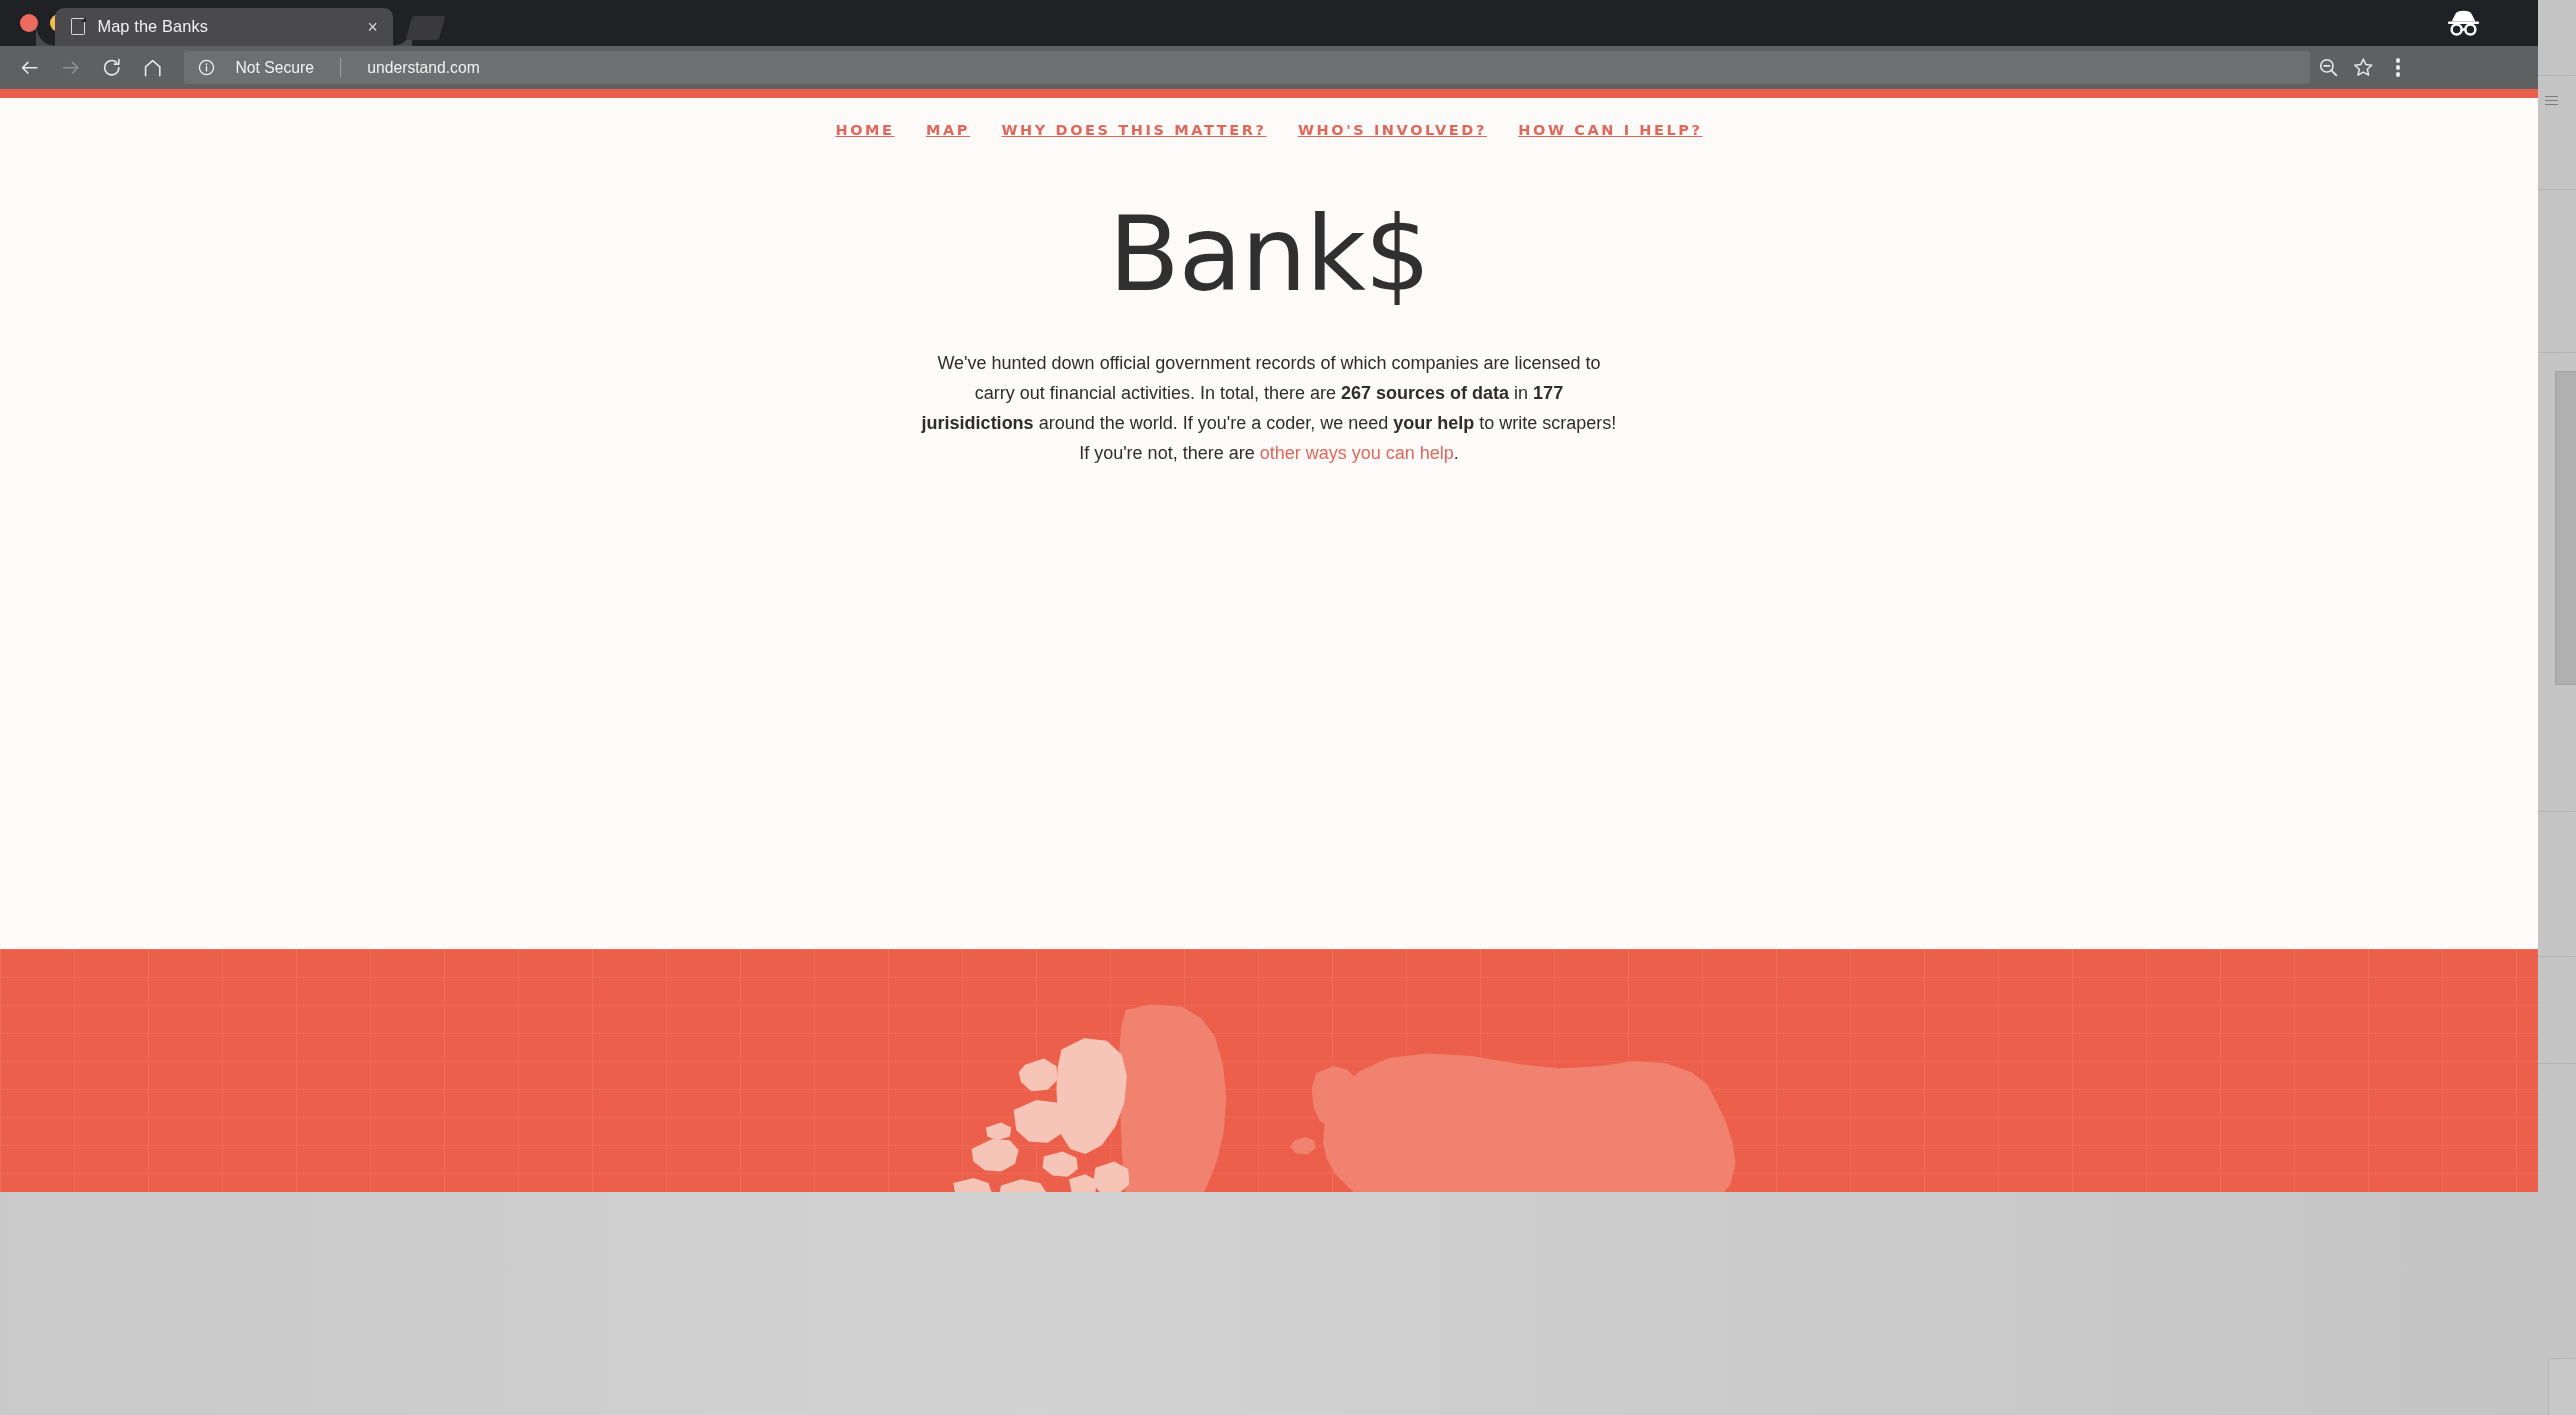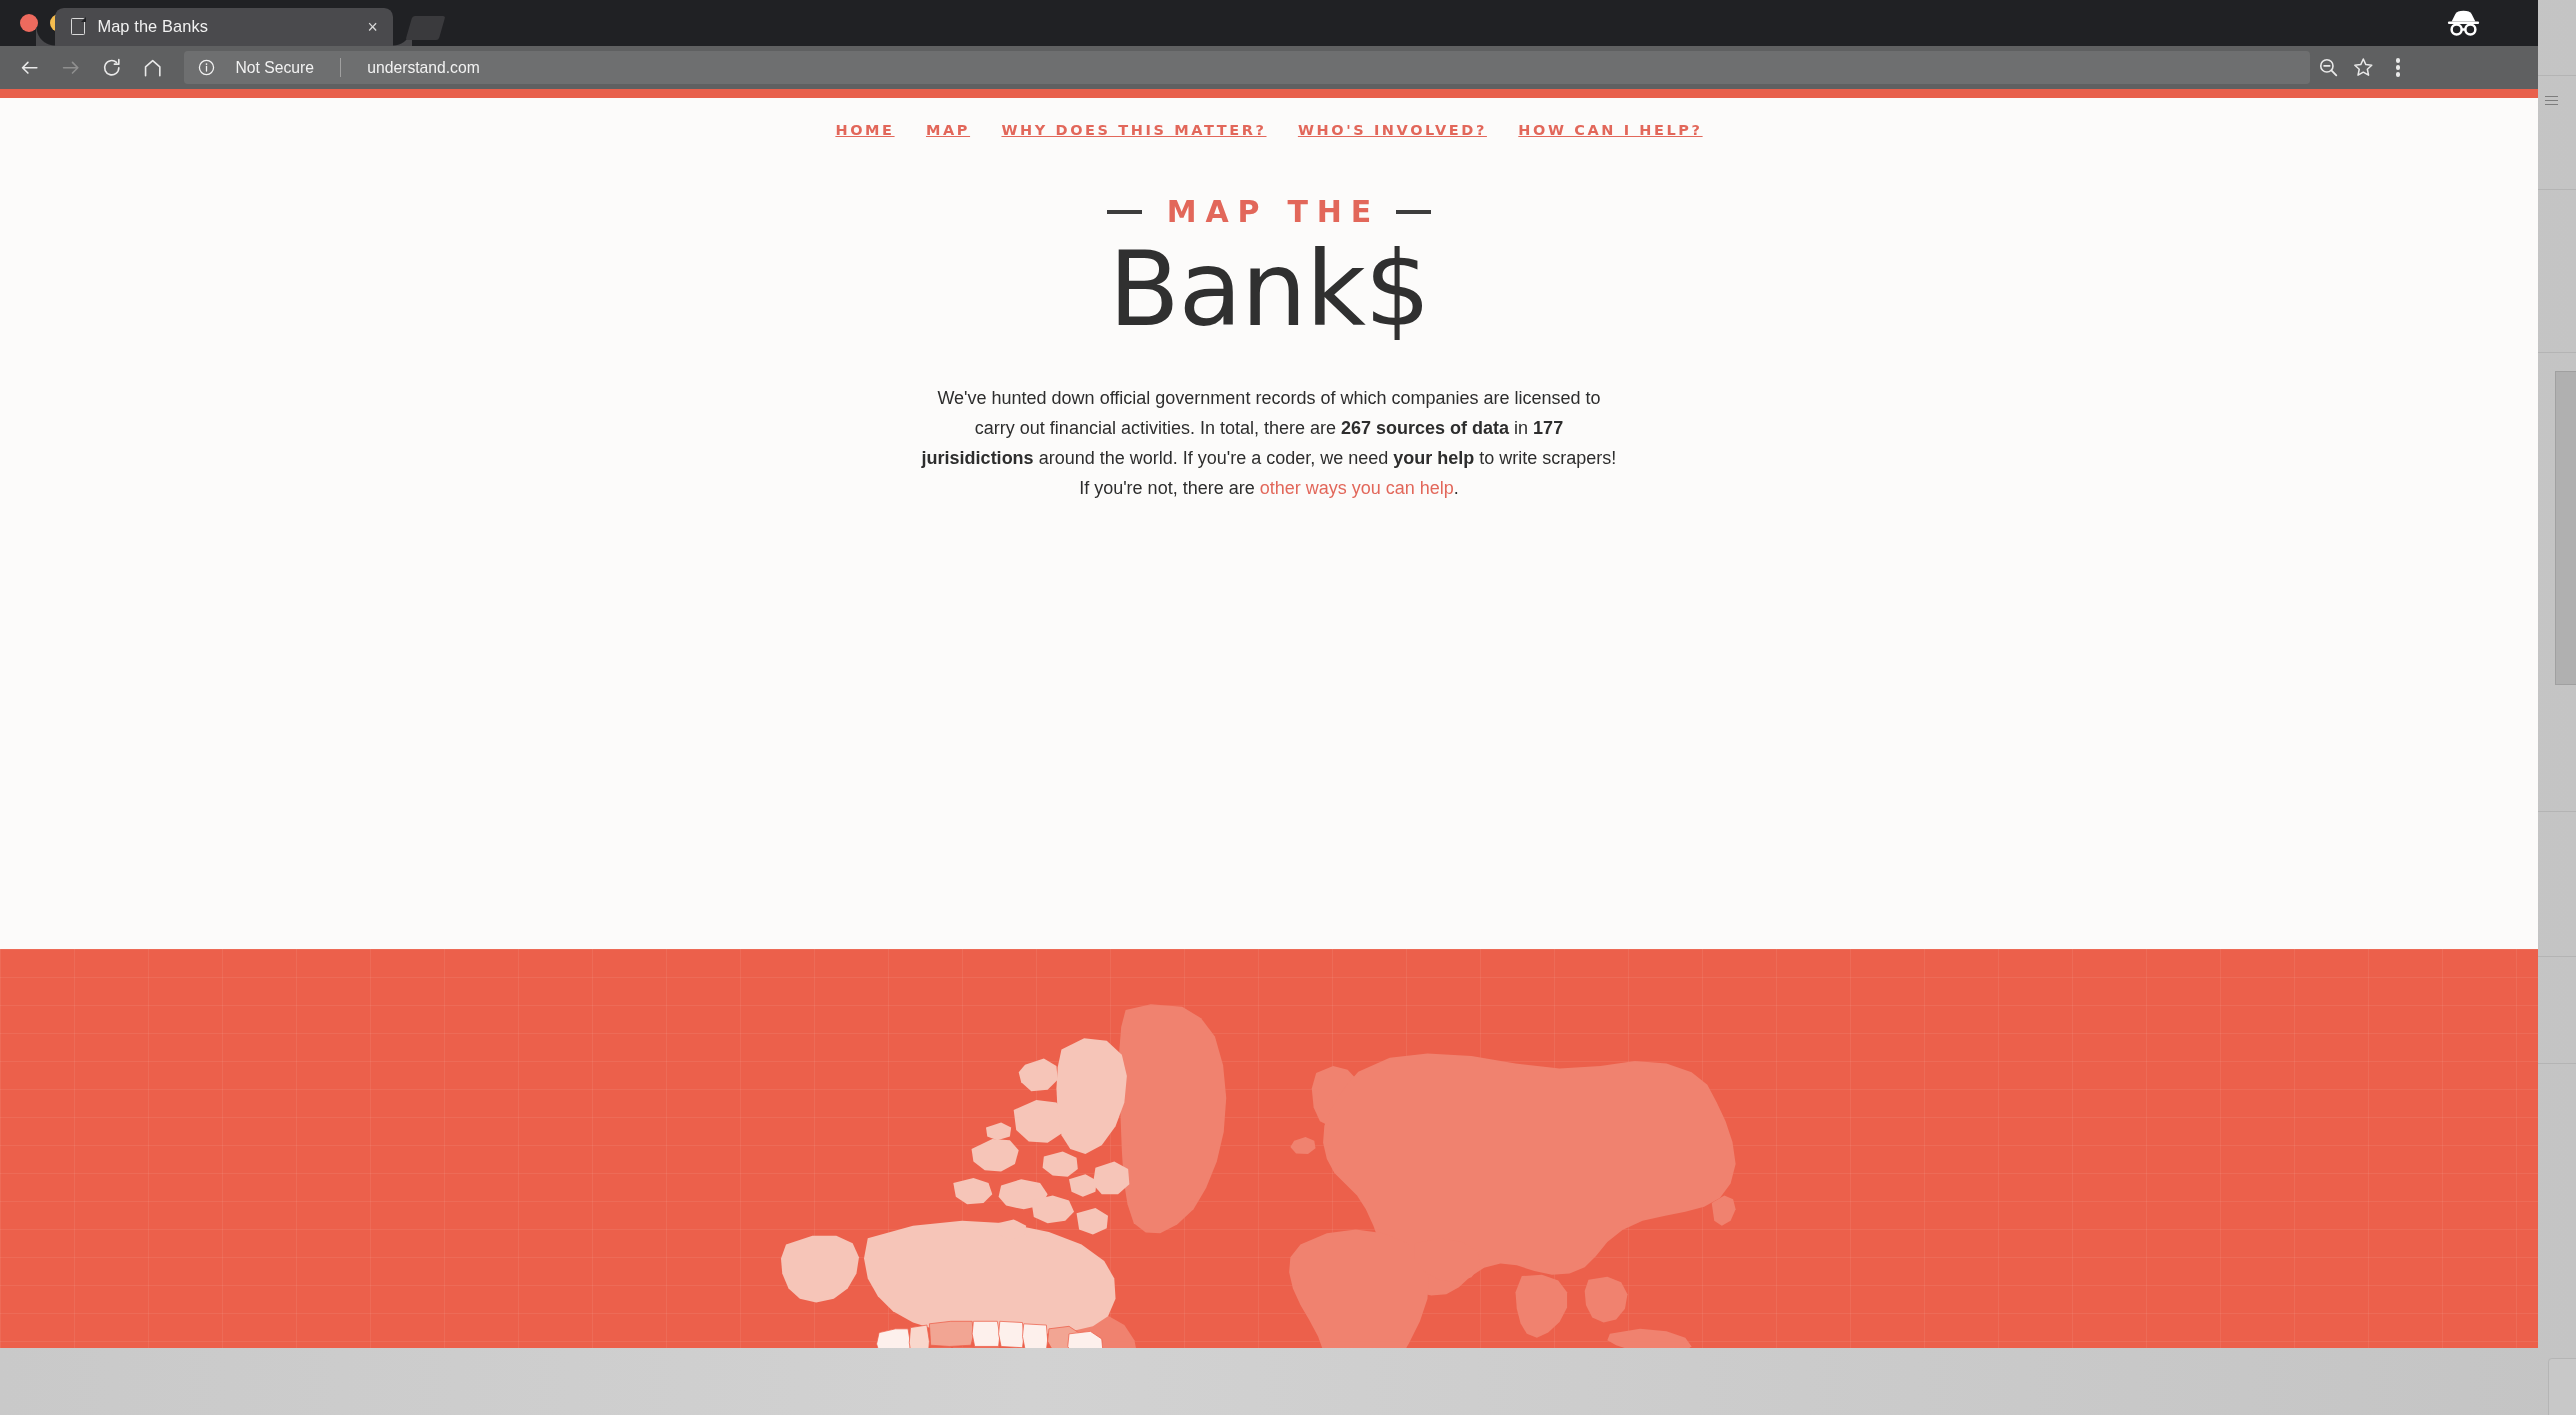--- a/index.html
+++ b/index.html
@@ -32,21 +32,21 @@
     background:#b0b0b0; border:1.3px solid #a0a0a0;
   }
   #bg-window-panel2 {
     position:absolute; left:2548px; top:1358px; width:38px; height:75px;
     background:#c8c8c8; border:1.3px solid #b5b5b5; border-radius:3.8px 3.8px 0 0;
   }
 
   
   #chrome-window {
     position: absolute; top: 0; left: 0;
-    width: 2538px; height: 1348px;
+    width: 2538px; height: 1192px;
     overflow: hidden;
     background: #4c1d95;
   }
 
   
   #tab-strip {
     position: relative;
     height: 46px;
     background: #202124;
   }
@@ -401,25 +401,20 @@
     <nav id="site-nav">
       <a class="site-nav-item" href="#">HOME</a>
       <a class="site-nav-item" href="#">MAP</a>
       <a class="site-nav-item" href="#">WHY DOES THIS MATTER?</a>
       <a class="site-nav-item" href="#">WHO'S INVOLVED?</a>
       <a class="site-nav-item" href="#">HOW CAN I HELP?</a>
     </nav>
 
     <section id="hero">
 
-      <div id="logo-map-the">
-        <span class="logo-dash"></span>
-        <span id="logo-map-the-text">MAP THE</span>
-        <span class="logo-dash"></span>
-      </div>
 
       <h1 id="logo-banks">Bank$</h1>
 
 
       <p id="hero-body">
         <span>We've hunted down official government records of which companies are licensed to carry out financial activities. In total, there are </span><b>267 sources of data</b><span> in </span><b>177 jurisidictions</b><span> around the world. If you're a coder, we need </span><b>your help</b><span> to write scrapers! If you're not, there are </span><a class="inline-link" href="#">other ways you can help</a><span>.</span>
       </p>
 
 
     </section>

